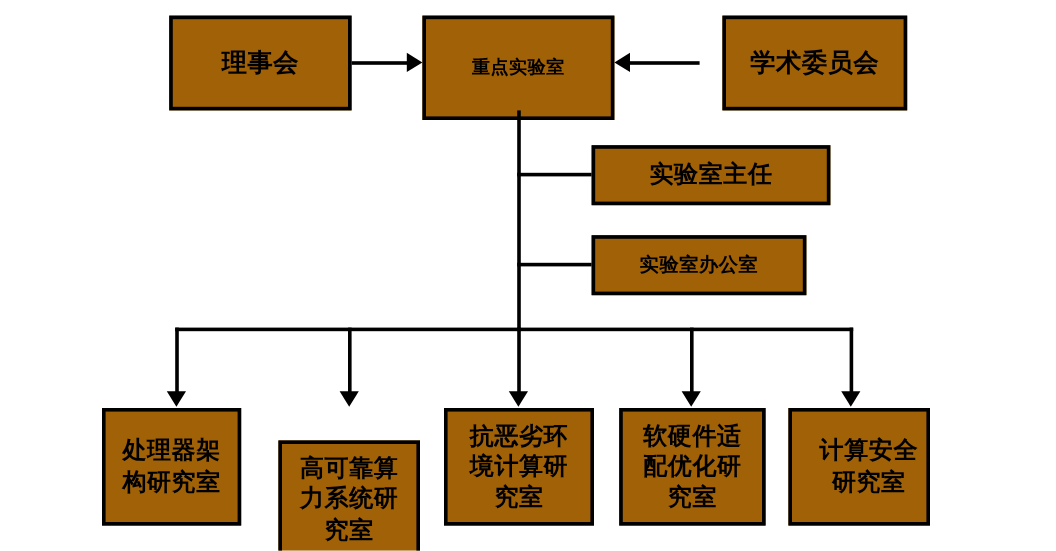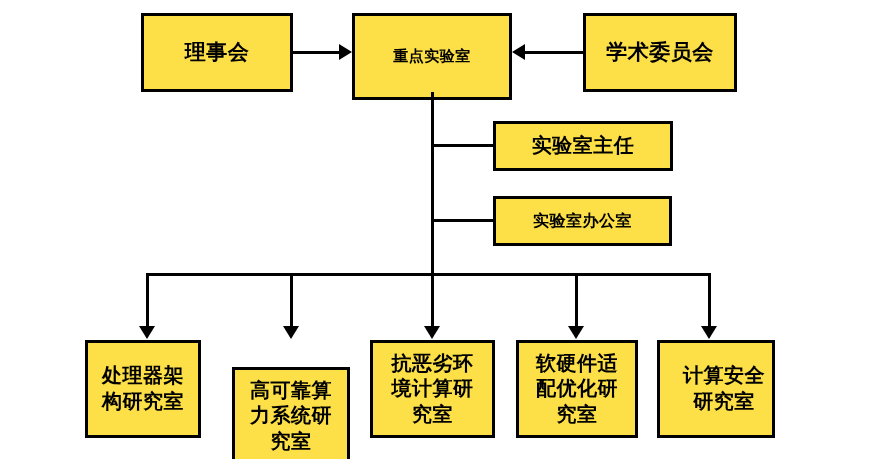--- a/index.html
+++ b/index.html
@@ -14,41 +14,41 @@
     position: relative;
     width: 880px;
     height: 459px;
     background: #ffffff;
     overflow: hidden;
   }
   .node {
     position: absolute;
     box-sizing: border-box;
     border: 3px solid #000000;
-    background: #fde047;
+    background: #a16207;
     display: flex;
     align-items: center;
     justify-content: center;
     text-align: center;
     color: #000000;
     font-weight: 700;
     line-height: 1.28;
     letter-spacing: 0.5px;
   }
   .node-text {
     display: block;
     white-space: pre-line;
     padding: 0 2px;
   }
   
   #node-board      { left: 141px; top: 13px;  width: 152px; height: 79px; font-size: 21px; }
   #node-key-lab    { left: 352px; top: 13px;  width: 160px; height: 87px; font-size: 15px; }
-  #node-academic   { left: 583px; top: 13px;  width: 154px; height: 79px; font-size: 21px; }
+  #node-academic   { left: 602px; top: 13px;  width: 154px; height: 79px; font-size: 21px; }
   
-  #node-director   { left: 493px; top: 121px; width: 180px; height: 50px; font-size: 20px; }
+  #node-director   { left: 493px; top: 121px; width: 199px; height: 50px; font-size: 20px; }
   #node-office     { left: 493px; top: 196px; width: 179px; height: 50px; font-size: 16px; }
   
   .leaf { top: 340px; height: 98px; font-size: 20px; }
   #node-room-1 { left: 85px;  width: 116px; }
   #node-room-2 { left: 232px; width: 118px; margin-top: 27px; }
   #node-room-3 { left: 370px; width: 125px; }
   #node-room-4 { left: 516px; width: 122px; }
   #node-room-5 { left: 657px; width: 118px; padding-left: 16px; }
 
   

